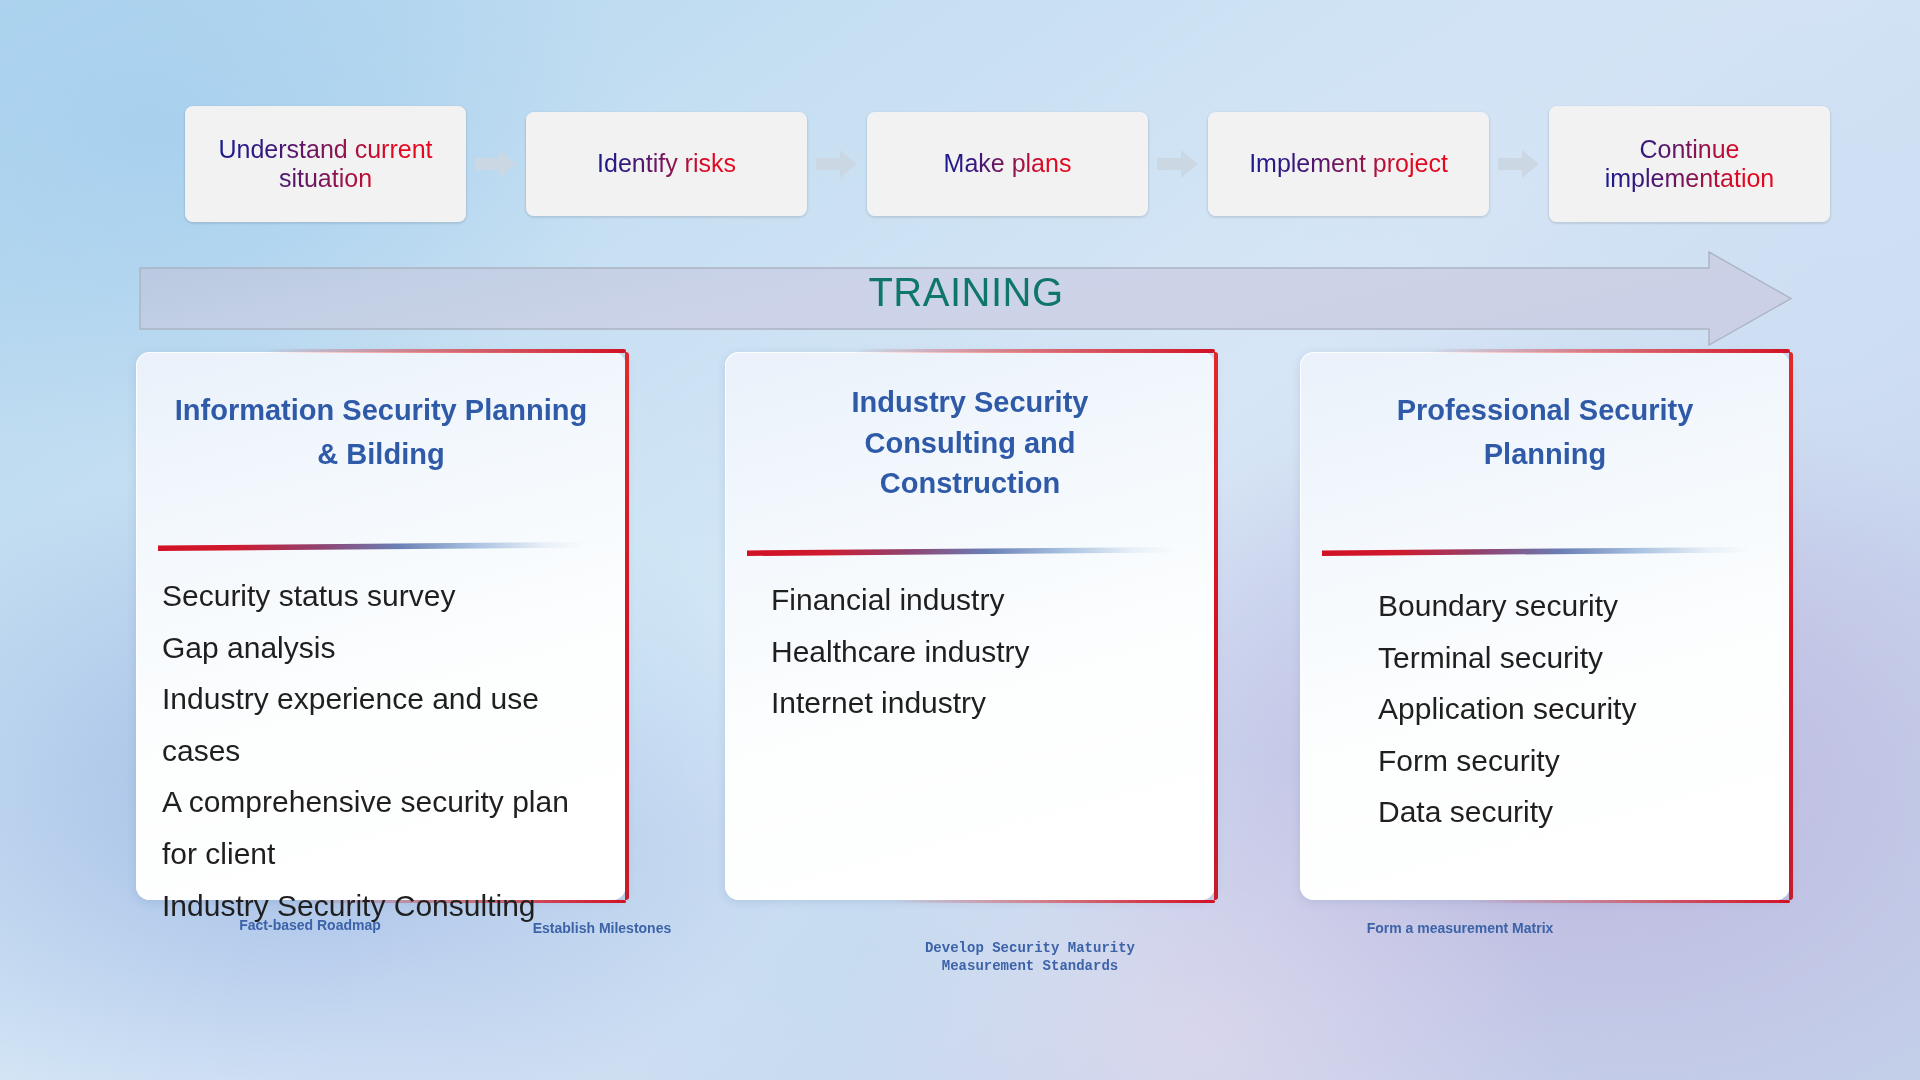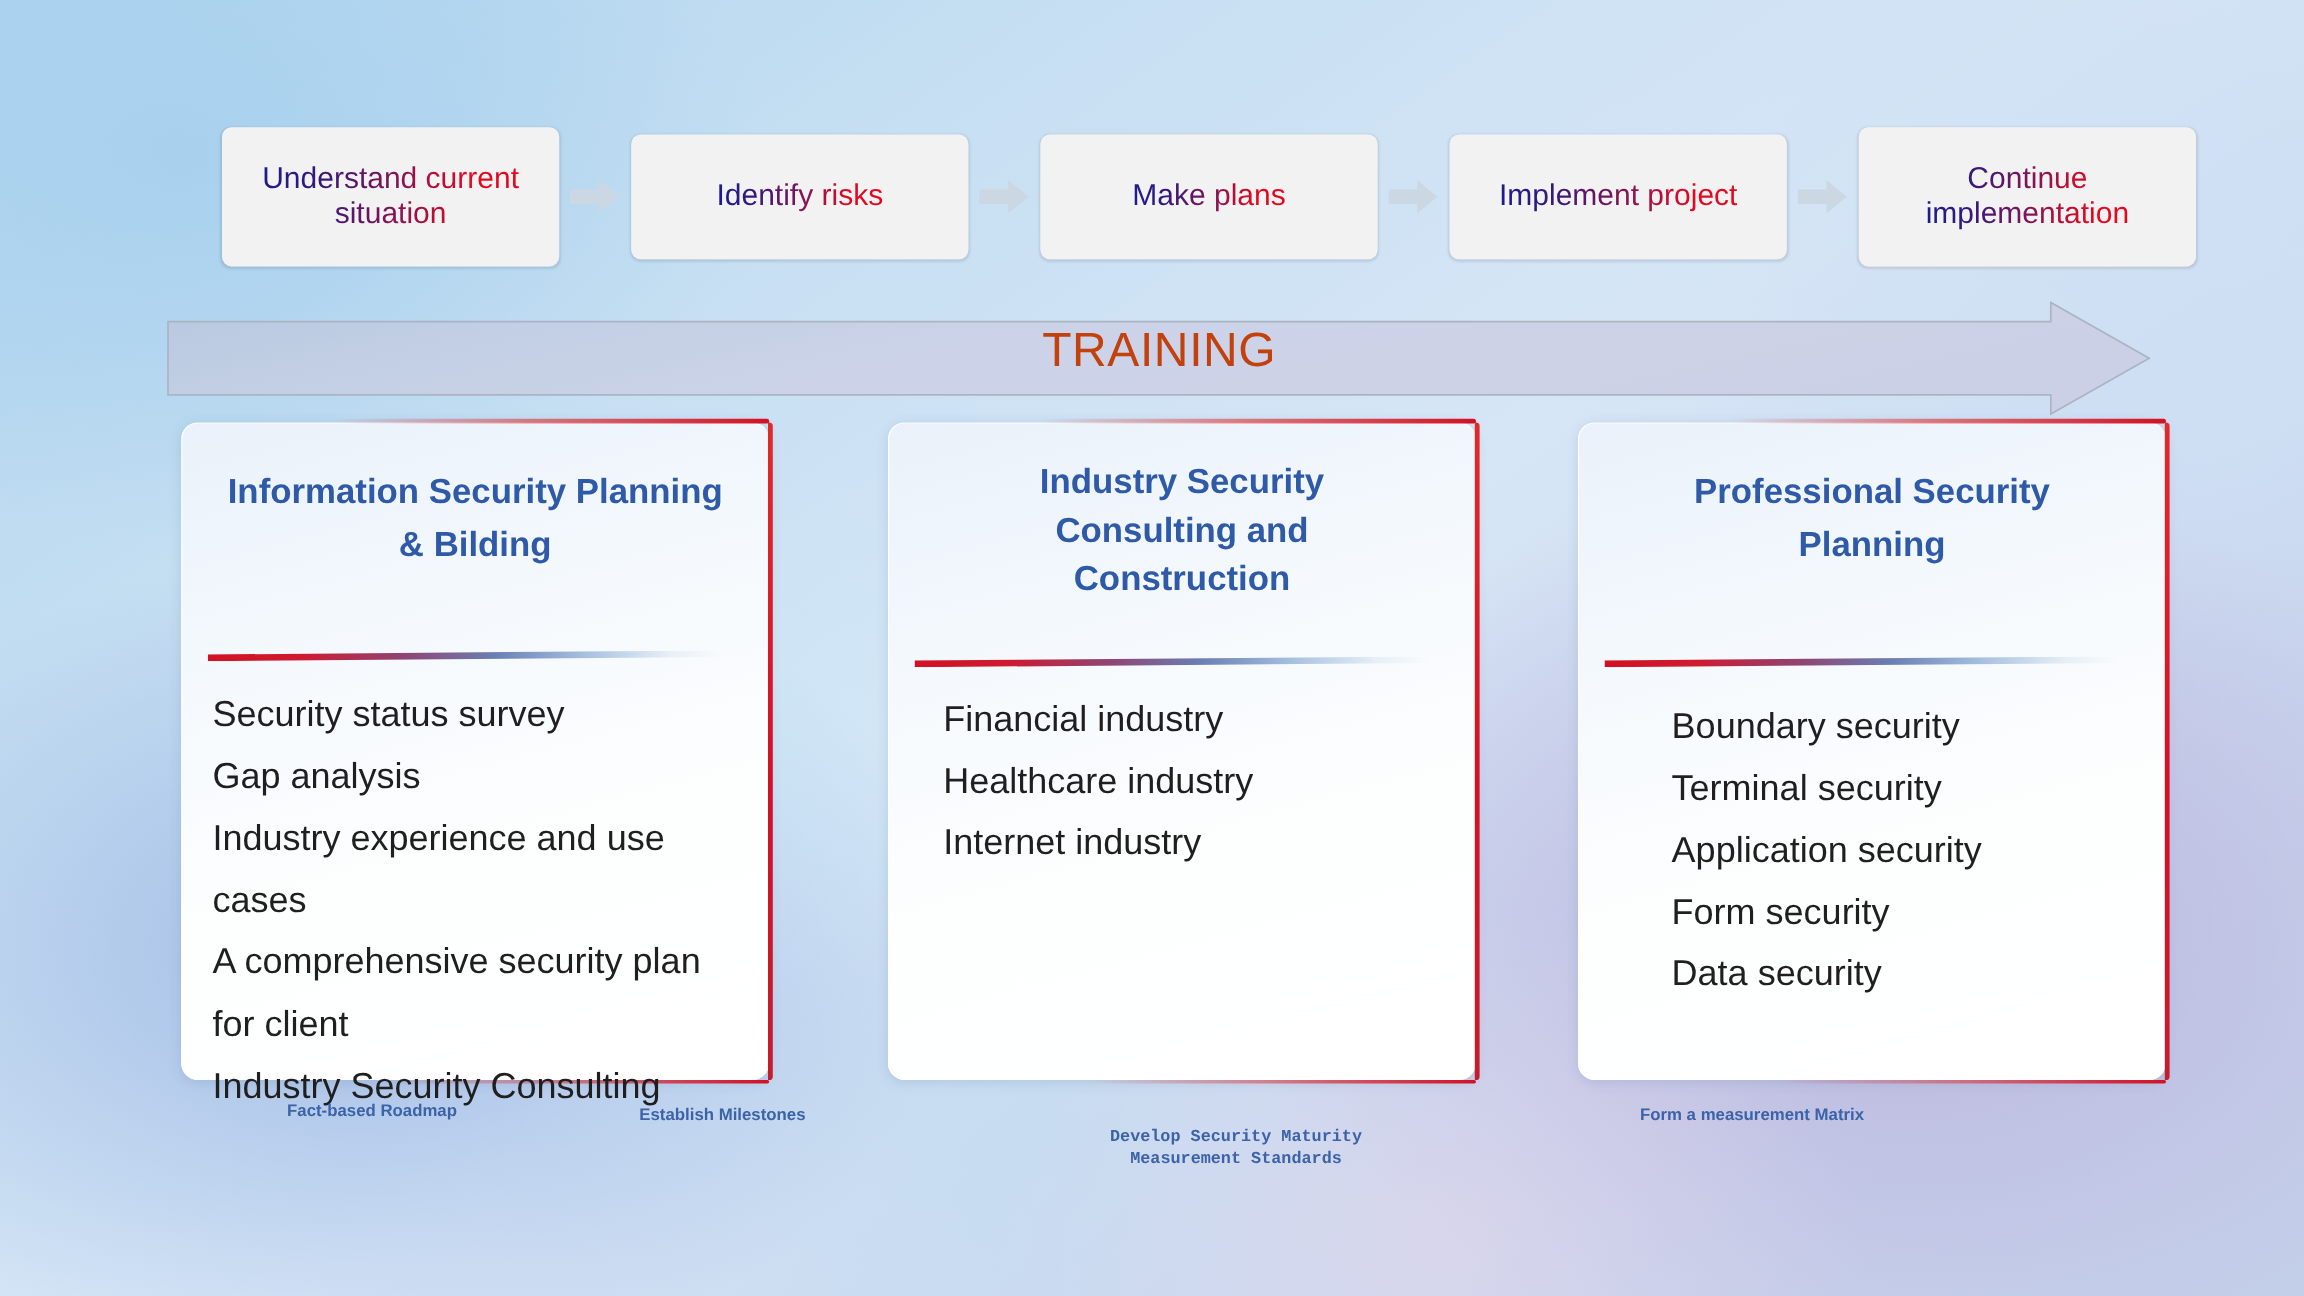--- a/index.html
+++ b/index.html
@@ -114,21 +114,21 @@
     height: 95px;
   }
   #training-banner svg { display: block; }
   #training-text {
     position: absolute;
     left: 0; right: 0;
     top: 19px;
     text-align: center;
     font-size: 40px;
     letter-spacing: 0.5px;
-    color: #c2410c;
+    color: #0f766e;
     font-family: "Liberation Sans", sans-serif;
   }
 
   
   #cards {
     position: absolute;
     left: 136px;
     top: 352px;
     width: 1654px;
     height: 550px;
@@ -136,21 +136,20 @@
   .card {
     position: absolute;
     top: 0;
     width: 490px;
     height: 548px;
     border-radius: 14px;
     background: linear-gradient(165deg, #eaf1fa 0%, #f3f8fd 28%, #fdfefe 62%, #ffffff 100%);
     box-shadow: 0 2px 10px rgba(80,110,160,0.18);
     box-sizing: border-box;
     overflow: visible;
-    margin-left: 15px;
   }
   
   .card-edge-red {
     position: absolute;
     top: 0;
     right: -3px;
     width: 4px;
     height: 100%;
     background: linear-gradient(180deg, #e02a2a 0%, #d21125 55%, #c61d2b 100%);
     border-radius: 0 3px 3px 0;

